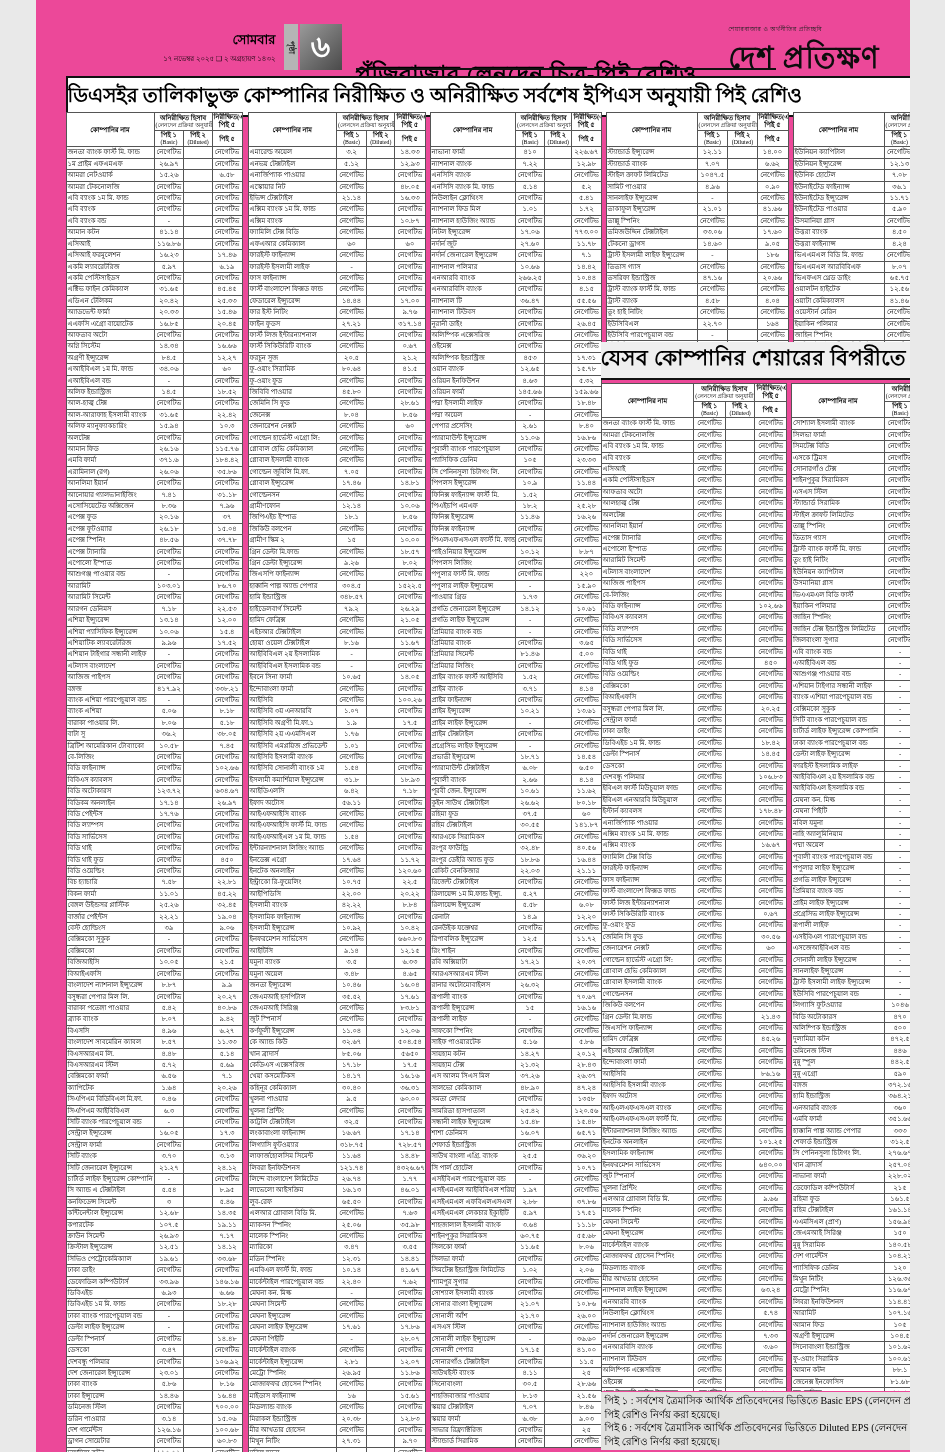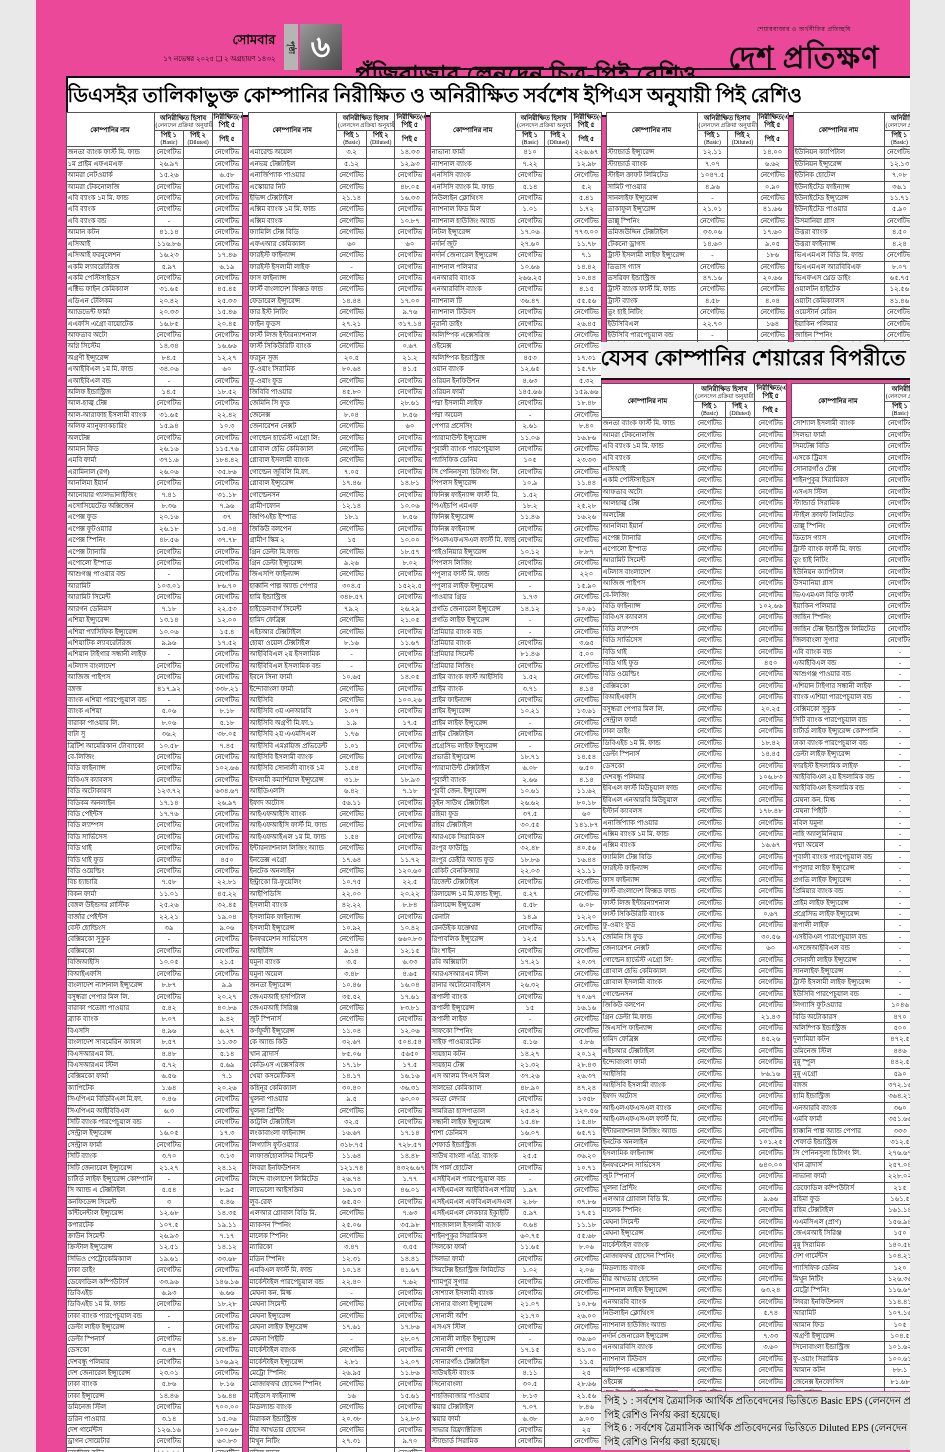--- a/index.html
+++ b/index.html
@@ -8,21 +8,21 @@
   .hdr{position:absolute;top:24px;left:30px;right:30px;height:48px;}
   .dateblock{position:absolute;left:95px;top:6px;text-align:right;width:115px;}
   .weekday{font-size:13px;font-weight:bold;}
   .dateline{font-size:7px;margin-top:2px;}
   .pgvert{position:absolute;left:218px;top:0;width:14px;height:46px;background:#b5b5b5;color:#222;
           writing-mode:vertical-rl;text-align:center;font-size:8px;font-weight:bold;}
   .pgnum{position:absolute;left:234px;top:0;width:42px;height:46px;background:linear-gradient(135deg,#9a9a9a,#4a4a4a);
          color:#fff;font-size:30px;font-weight:bold;text-align:center;line-height:46px;}
   .sectitle{position:absolute;left:290px;top:8px;font-size:23px;font-weight:bold;letter-spacing:.5px;margin-top:24px;}
   .hdr-rule{position:absolute;left:290px;top:44px;width:420px;border-bottom:2px solid #111;}
-  .masthead{position:absolute;right:0;top:0;text-align:center;margin-left:18px;}
+  .masthead{position:absolute;right:0;top:0;text-align:left;margin-left:18px;}
   .m-tag{font-size:6px;letter-spacing:.5px;color:#222;}
   .m-name{font-size:29px;font-weight:900;color:#0d0d0d;transform:scaleY(1.05);letter-spacing:1px;}
   
   .headline{position:absolute;top:76px;left:30px;width:877px;border:2px solid #111;background:#fff;
             font-size:20px;font-weight:bold;padding:2px 0;white-space:nowrap;overflow:hidden;}
   
   .col{position:absolute;top:112px;}
   #c1{left:30px;width:177px;} #c2{left:212px;width:178px;} #c3{left:394px;width:172px;}
   #c4{left:570px;width:183px;} #c5{left:757px;width:183px;}
   table.pet{border-collapse:collapse;width:100%;table-layout:fixed;background:#fff;}

